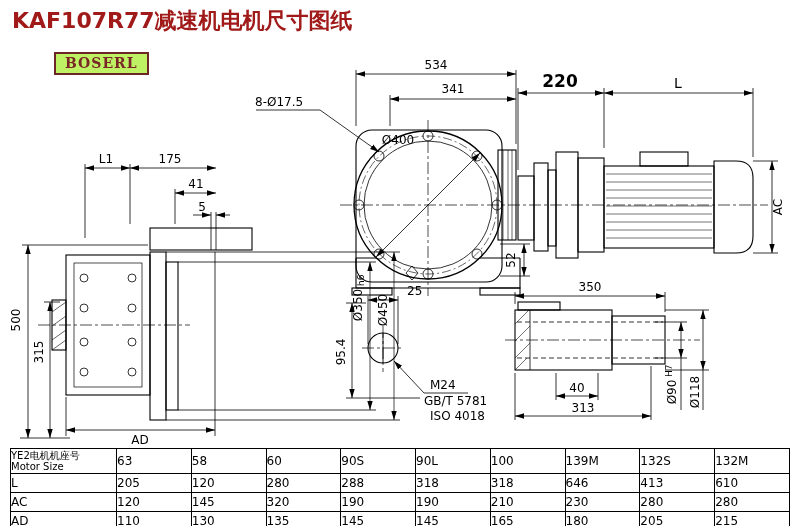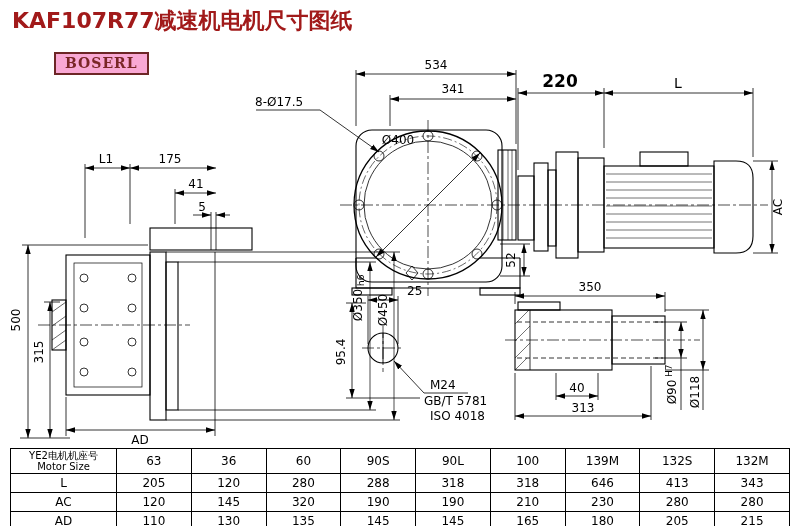--- a/index.html
+++ b/index.html
@@ -2,29 +2,29 @@
 <html><head>
 <meta charset="utf-8">
 <style>
   html,body{margin:0;padding:0;}
   body{width:800px;height:526px;background:#fff;position:relative;overflow:hidden;
        font-family:"DejaVu Sans","Liberation Sans",sans-serif;color:#000;}
   .page{position:absolute;left:0;top:0;width:676px;height:526px;background:#fff;}
   .title{position:absolute;left:12px;top:6px;font-size:22px;font-weight:bold;color:#a11a1a;white-space:nowrap;}
   .brand-box{position:absolute;left:54px;top:52px;border:2px solid #6d2626;color:#7a2626;
      font-family:"DejaVu Serif","Liberation Serif",serif;font-weight:bold;font-size:14px;
-     padding:0 9px;line-height:19px;letter-spacing:1px;background:#f9a8d4;}
+     padding:0 9px;line-height:19px;letter-spacing:1px;background:#bef264;}
   svg.drawing{position:absolute;left:0;top:0;}
   .dim{font-size:12px;fill:#000;}
   .dim-sm{font-size:9px;fill:#000;}
   .dim-lg{font-size:17px;font-weight:bold;fill:#000;}
   .dim-md{font-size:14px;fill:#000;}
   table.size-table{position:absolute;left:10px;top:448px;width:780px;height:78px;
      border-collapse:collapse;table-layout:fixed;background:#fff;}
-  .size-table th,.size-table td{border:1px solid #000;text-align:center;vertical-align:middle;
+  .size-table th,.size-table td{border:1px solid #000;text-align:left;vertical-align:middle;
      font-weight:normal;font-size:12px;padding:0;color:#000;}
   .size-table .hrow th{height:24px;}
   .size-table td{height:18px;}
   .size-table col.c0{width:106px;}
   .hfirst div{font-size:10px;line-height:11px;}
 </style>
 </head>
 <body>
 
 <div class="page">
@@ -227,40 +227,40 @@
         <col class="c0">
         <col span="9">
       </colgroup>
     <tbody>
       <tr class="hrow">
         <th class="hfirst">
           <div>YE2电机机座号</div>
           <div>Motor Size</div>
         </th>
         <th>63</th>
-        <th>36</th>
+        <th>58</th>
         <th>60</th>
         <th>90S</th>
         <th>90L</th>
         <th>100</th>
         <th>139M</th>
         <th>132S</th>
         <th>132M</th>
       </tr>
       <tr>
         <td>L</td>
         <td>205</td>
         <td>120</td>
         <td>280</td>
         <td>288</td>
         <td>318</td>
         <td>318</td>
         <td>646</td>
         <td>413</td>
-        <td>343</td>
+        <td>610</td>
       </tr>
       <tr>
         <td>AC</td>
         <td>120</td>
         <td>145</td>
         <td>320</td>
         <td>190</td>
         <td>190</td>
         <td>210</td>
         <td>230</td>

